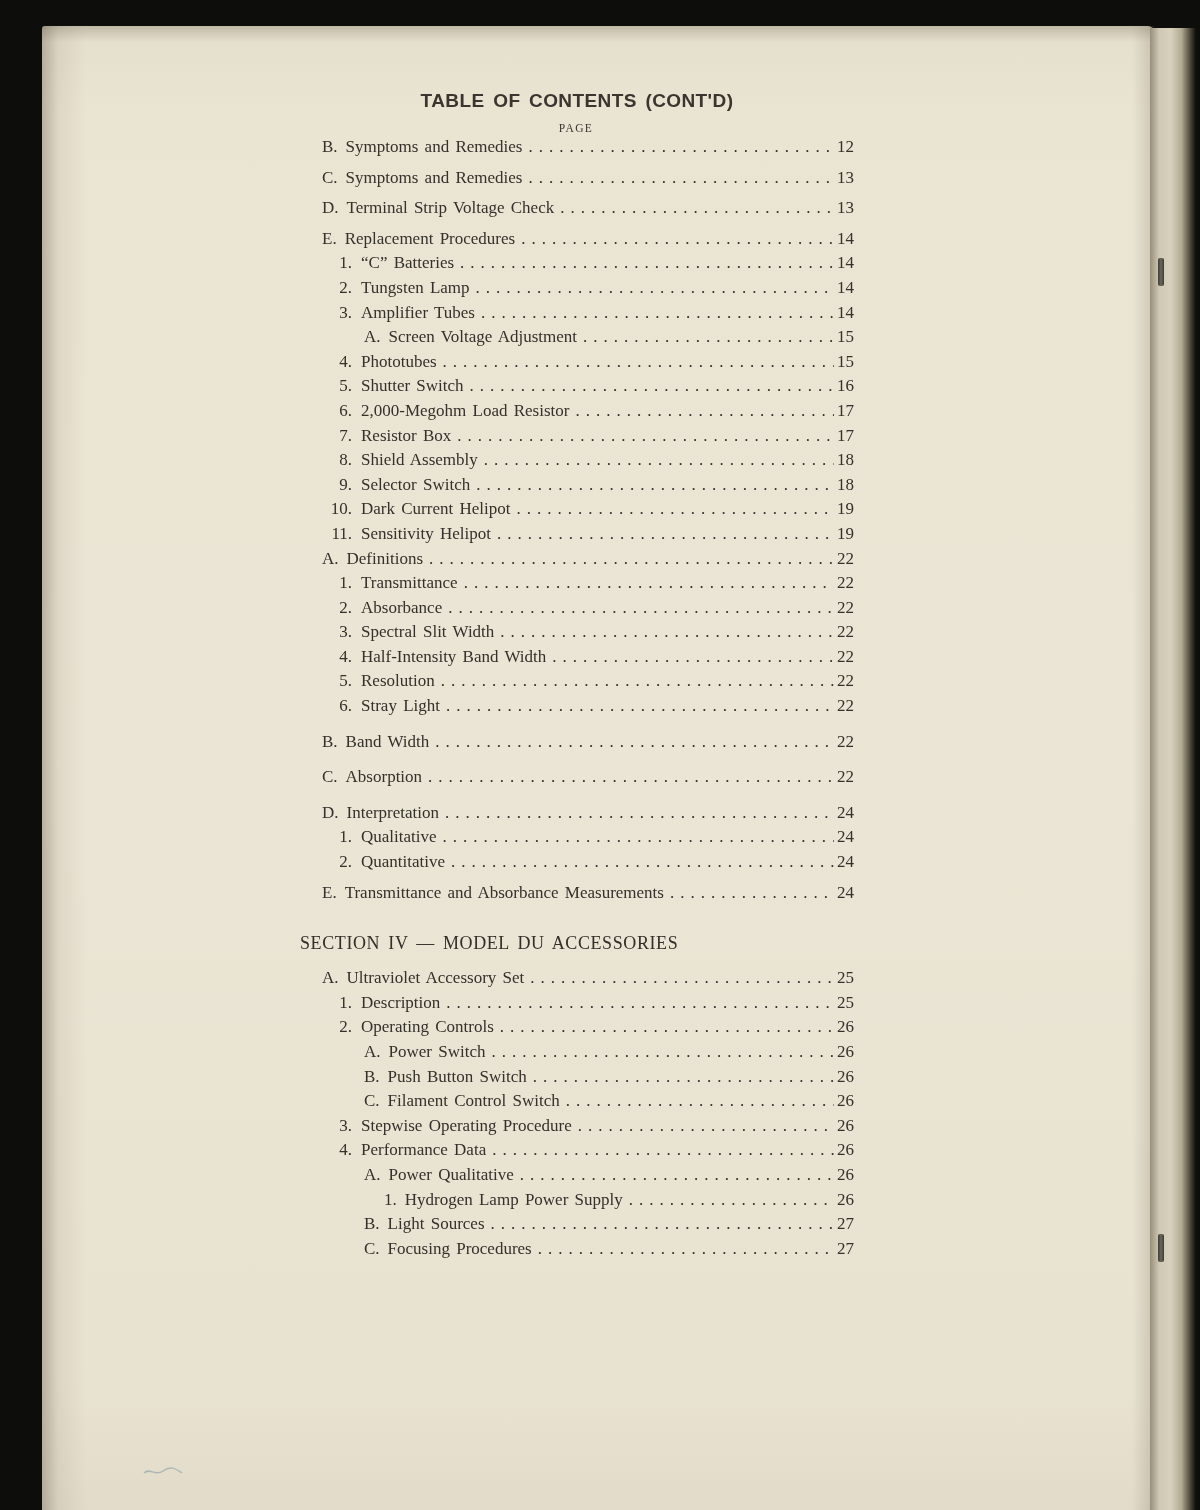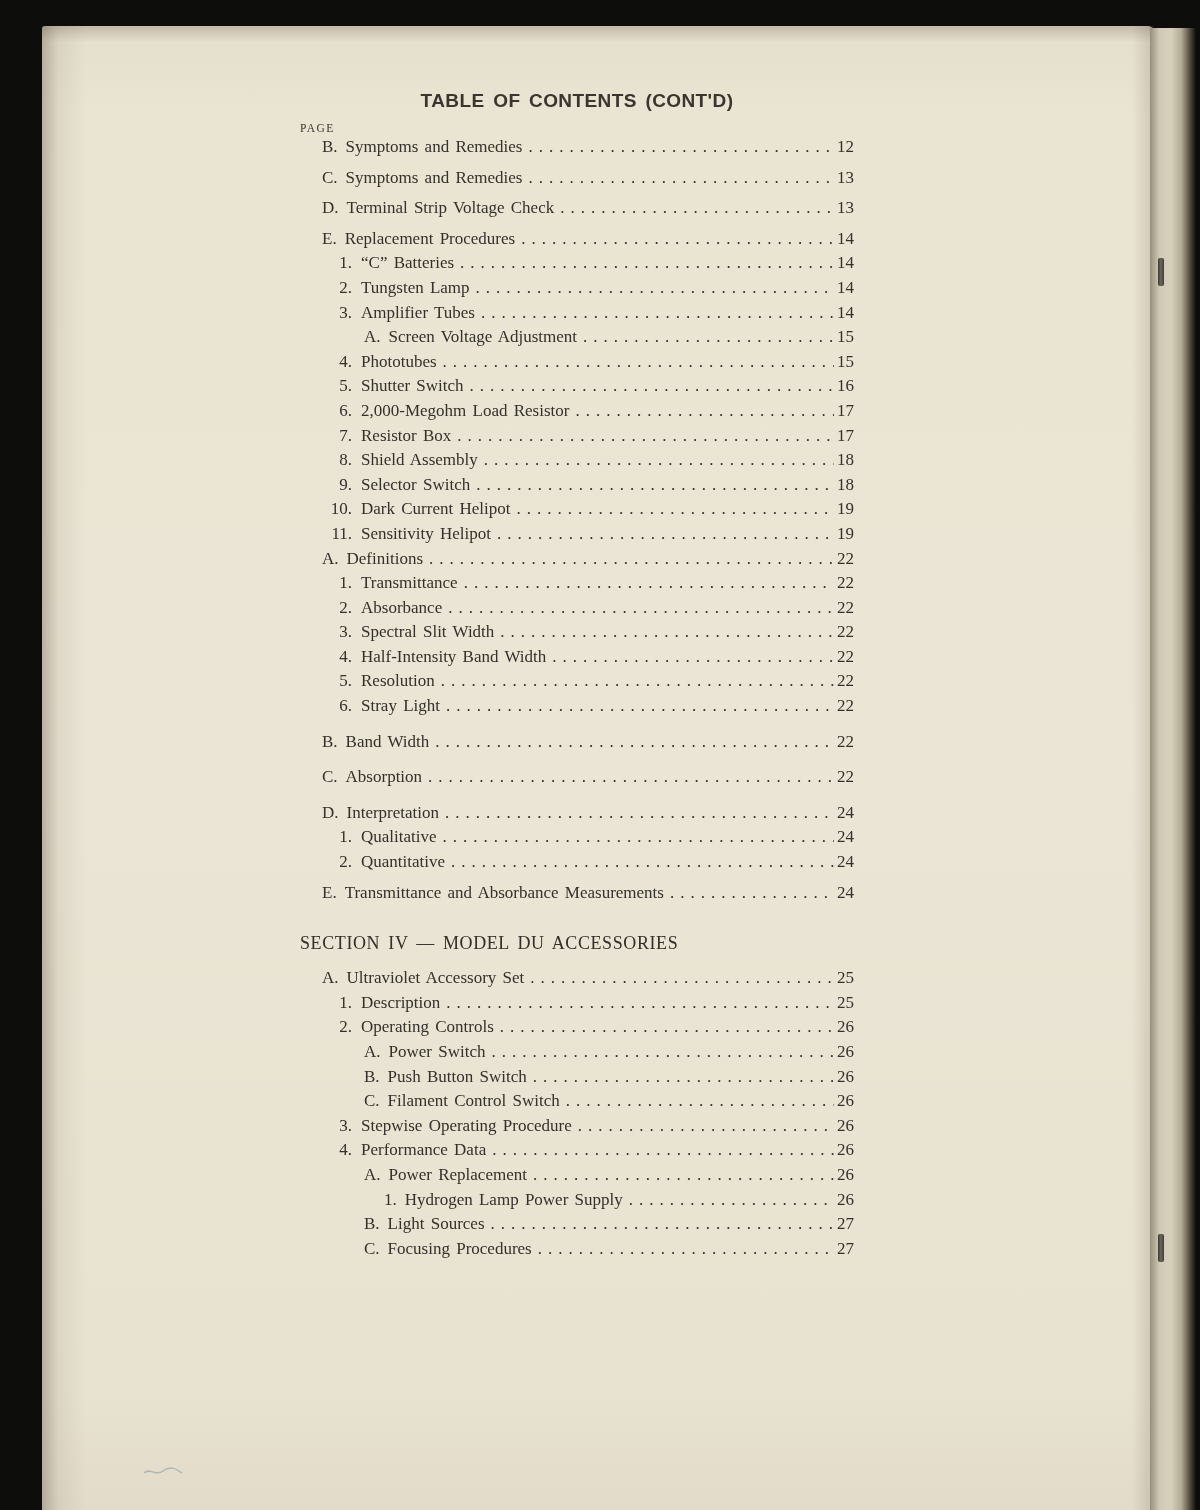--- a/index.html
+++ b/index.html
@@ -40,21 +40,21 @@
     color: var(--ink, #34302a);
   }
   .title {
     margin-top:62px;
     font-family:"Liberation Sans", sans-serif;
     font-weight:bold; font-size:19px; line-height:26px;
     letter-spacing:0.4px; word-spacing:3px;
     text-align:center; color:#3a352e;
   }
   .page-label {
-    margin-top:8px; text-align:left; font-size:11.5px; line-height:13px;
+    margin-top:8px; text-align:center; font-size:11.5px; line-height:13px;
     letter-spacing:1.4px; padding-right:2px; color:#3a352e;
   }
 
   .heading {
     font-size:18px; line-height:25px; letter-spacing:0.6px; word-spacing:3px;
     margin:26px 0 10px 0; color:#332e27;
   }
 
   .entries { }
   .row {
@@ -314,21 +314,21 @@
               <span class="pg">26</span>
             </div>
             <div class="row i1">
               <span class="pre">4.</span>
               <span class="lbl">Performance Data</span>
               <span class="dots"></span>
               <span class="pg">26</span>
             </div>
             <div class="row i2">
               <span class="pre">A.</span>
-              <span class="lbl">Power Replacement</span>
+              <span class="lbl">Power Qualitative</span>
               <span class="dots"></span>
               <span class="pg">26</span>
             </div>
             <div class="row i3">
               <span class="pre">1.</span>
               <span class="lbl">Hydrogen Lamp Power Supply</span>
               <span class="dots"></span>
               <span class="pg">26</span>
             </div>
             <div class="row i2">

